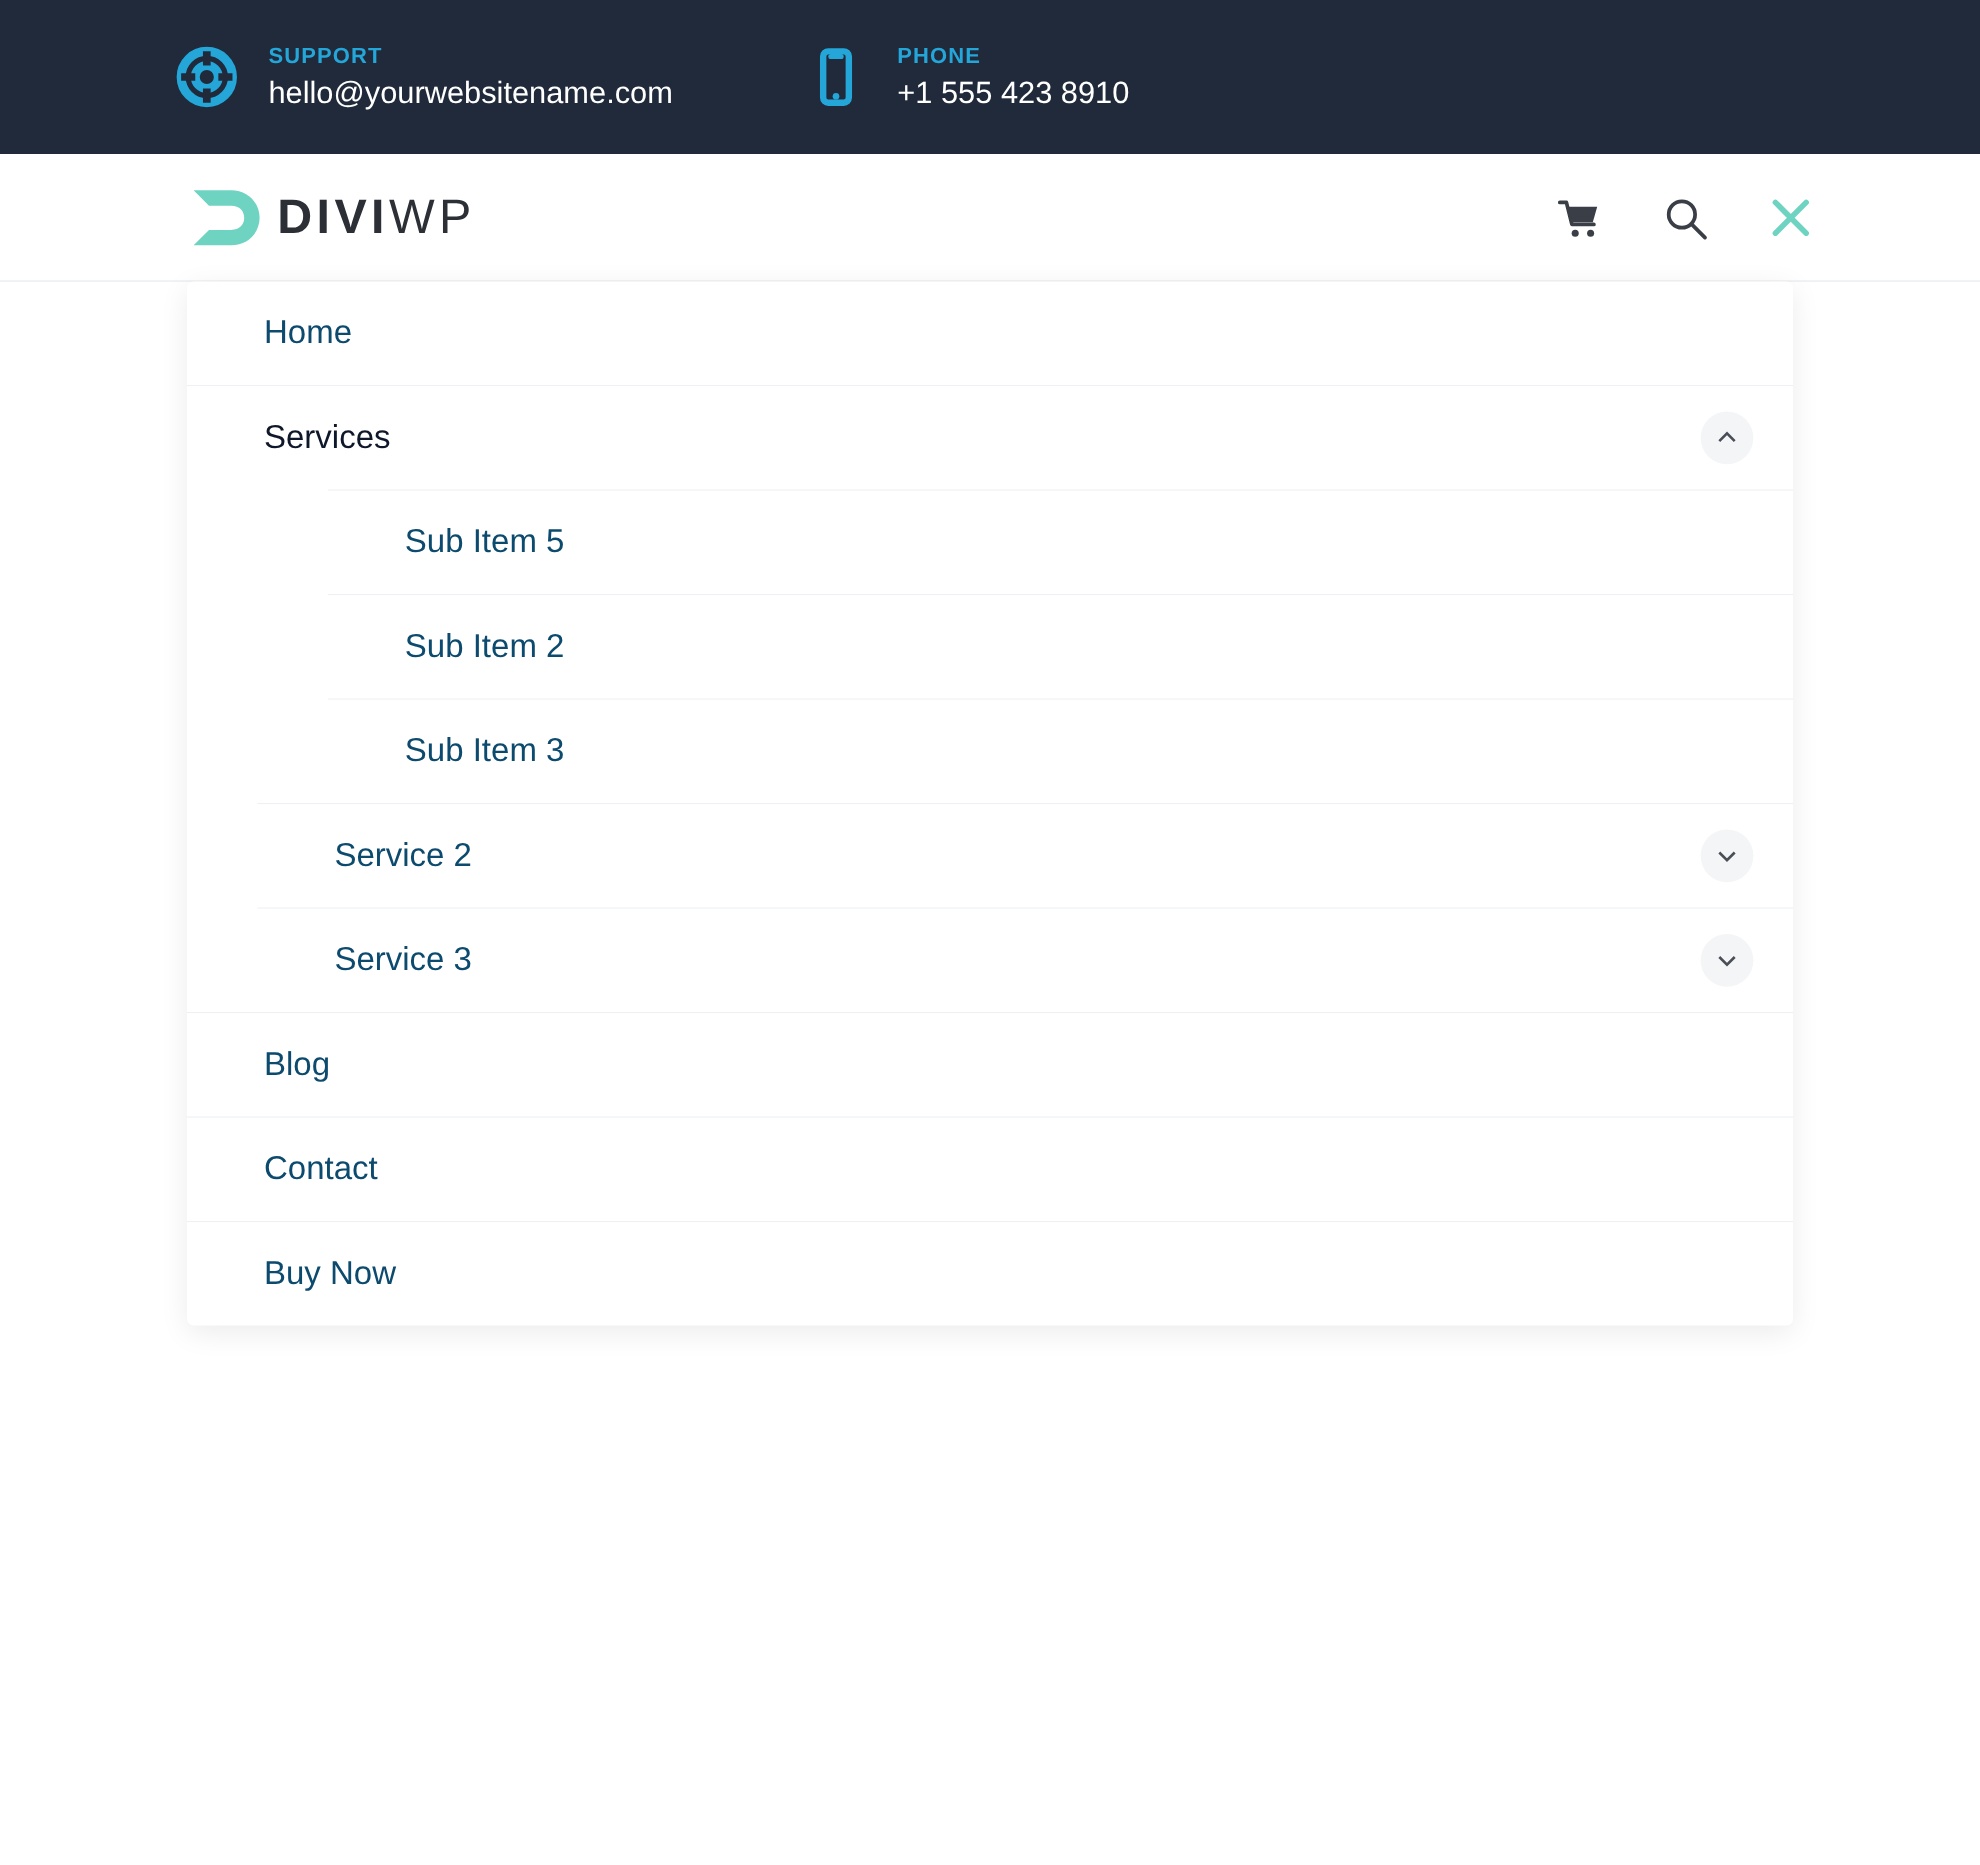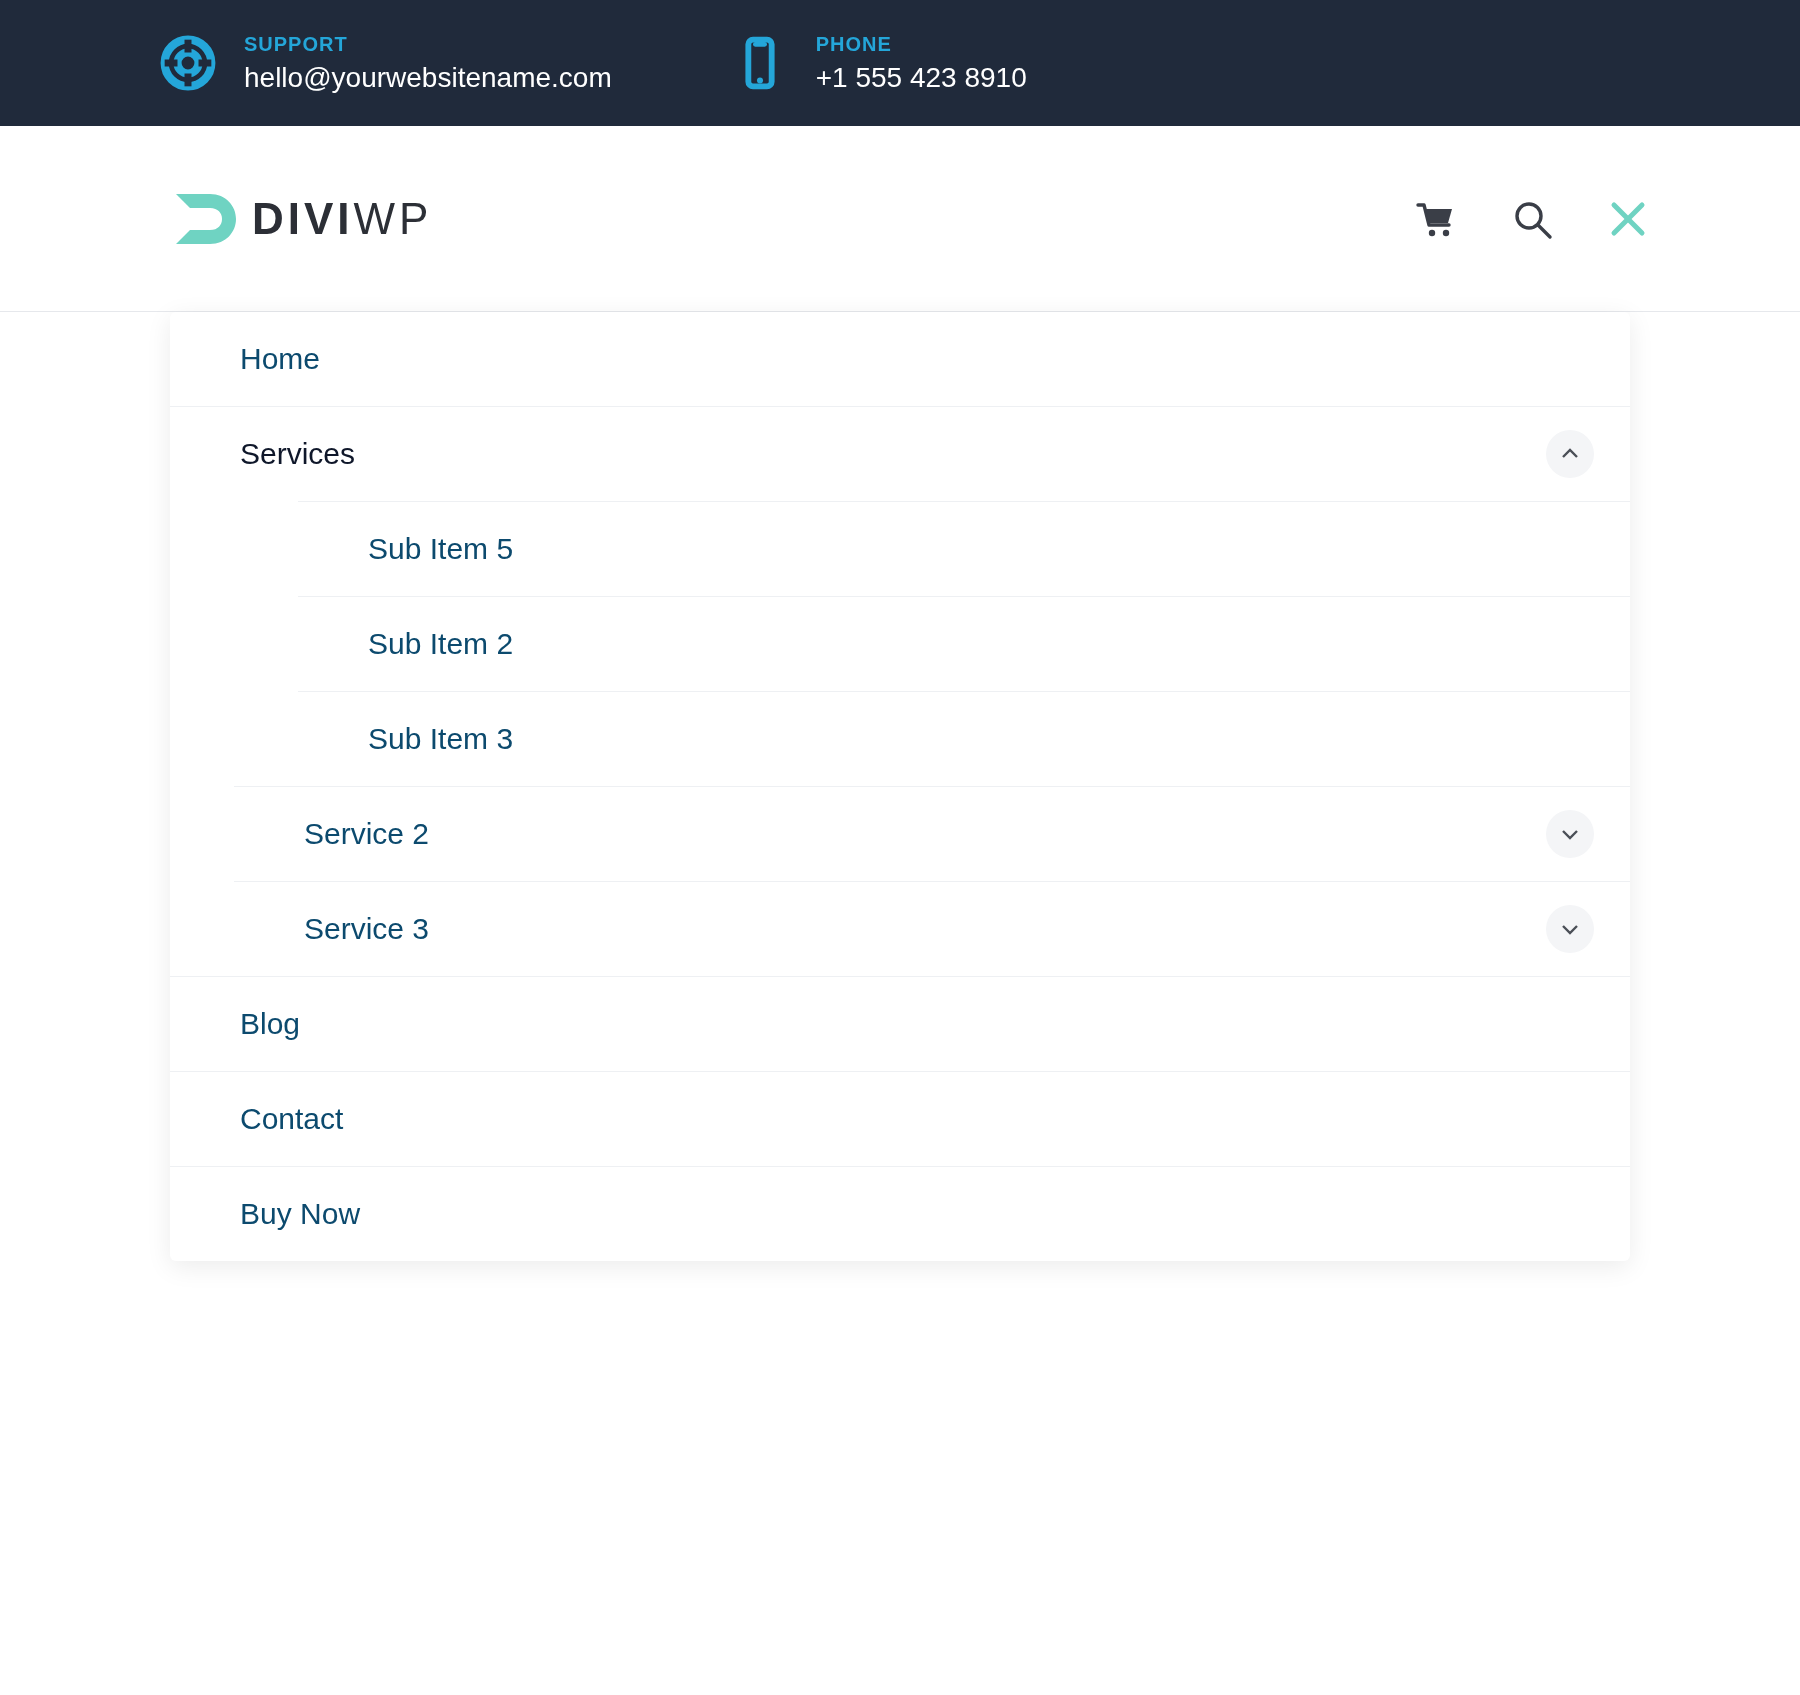--- a/index.html
+++ b/index.html
@@ -9,21 +9,21 @@
     background: #ffffff;
     color: #3a3e47;
     width: 1800px;
     height: 1695px;
     overflow: hidden;
   }
 
   
   .topbar {
     background: #202a3b;
-    height: 126px;
+    height: 140px;
     display: flex;
     align-items: center;
     padding: 0 150px 0 160px;
     gap: 120px;
   }
   .topbar .cell {
     display: flex;
     align-items: center;
     gap: 28px;
   }
@@ -46,21 +46,21 @@
   .topbar .texts .value {
     color: #ffffff;
     font-size: 28px;
     font-weight: 400;
   }
 
   
   .header-row {
     background: #ffffff;
     border-bottom: 1px solid #e6e8ec;
-    height: 186px;
+    height: 116px;
     display: flex;
     align-items: center;
     justify-content: space-between;
     padding: 0 150px 0 170px;
   }
   .logo {
     display: flex;
     align-items: center;
     gap: 12px;
   }

